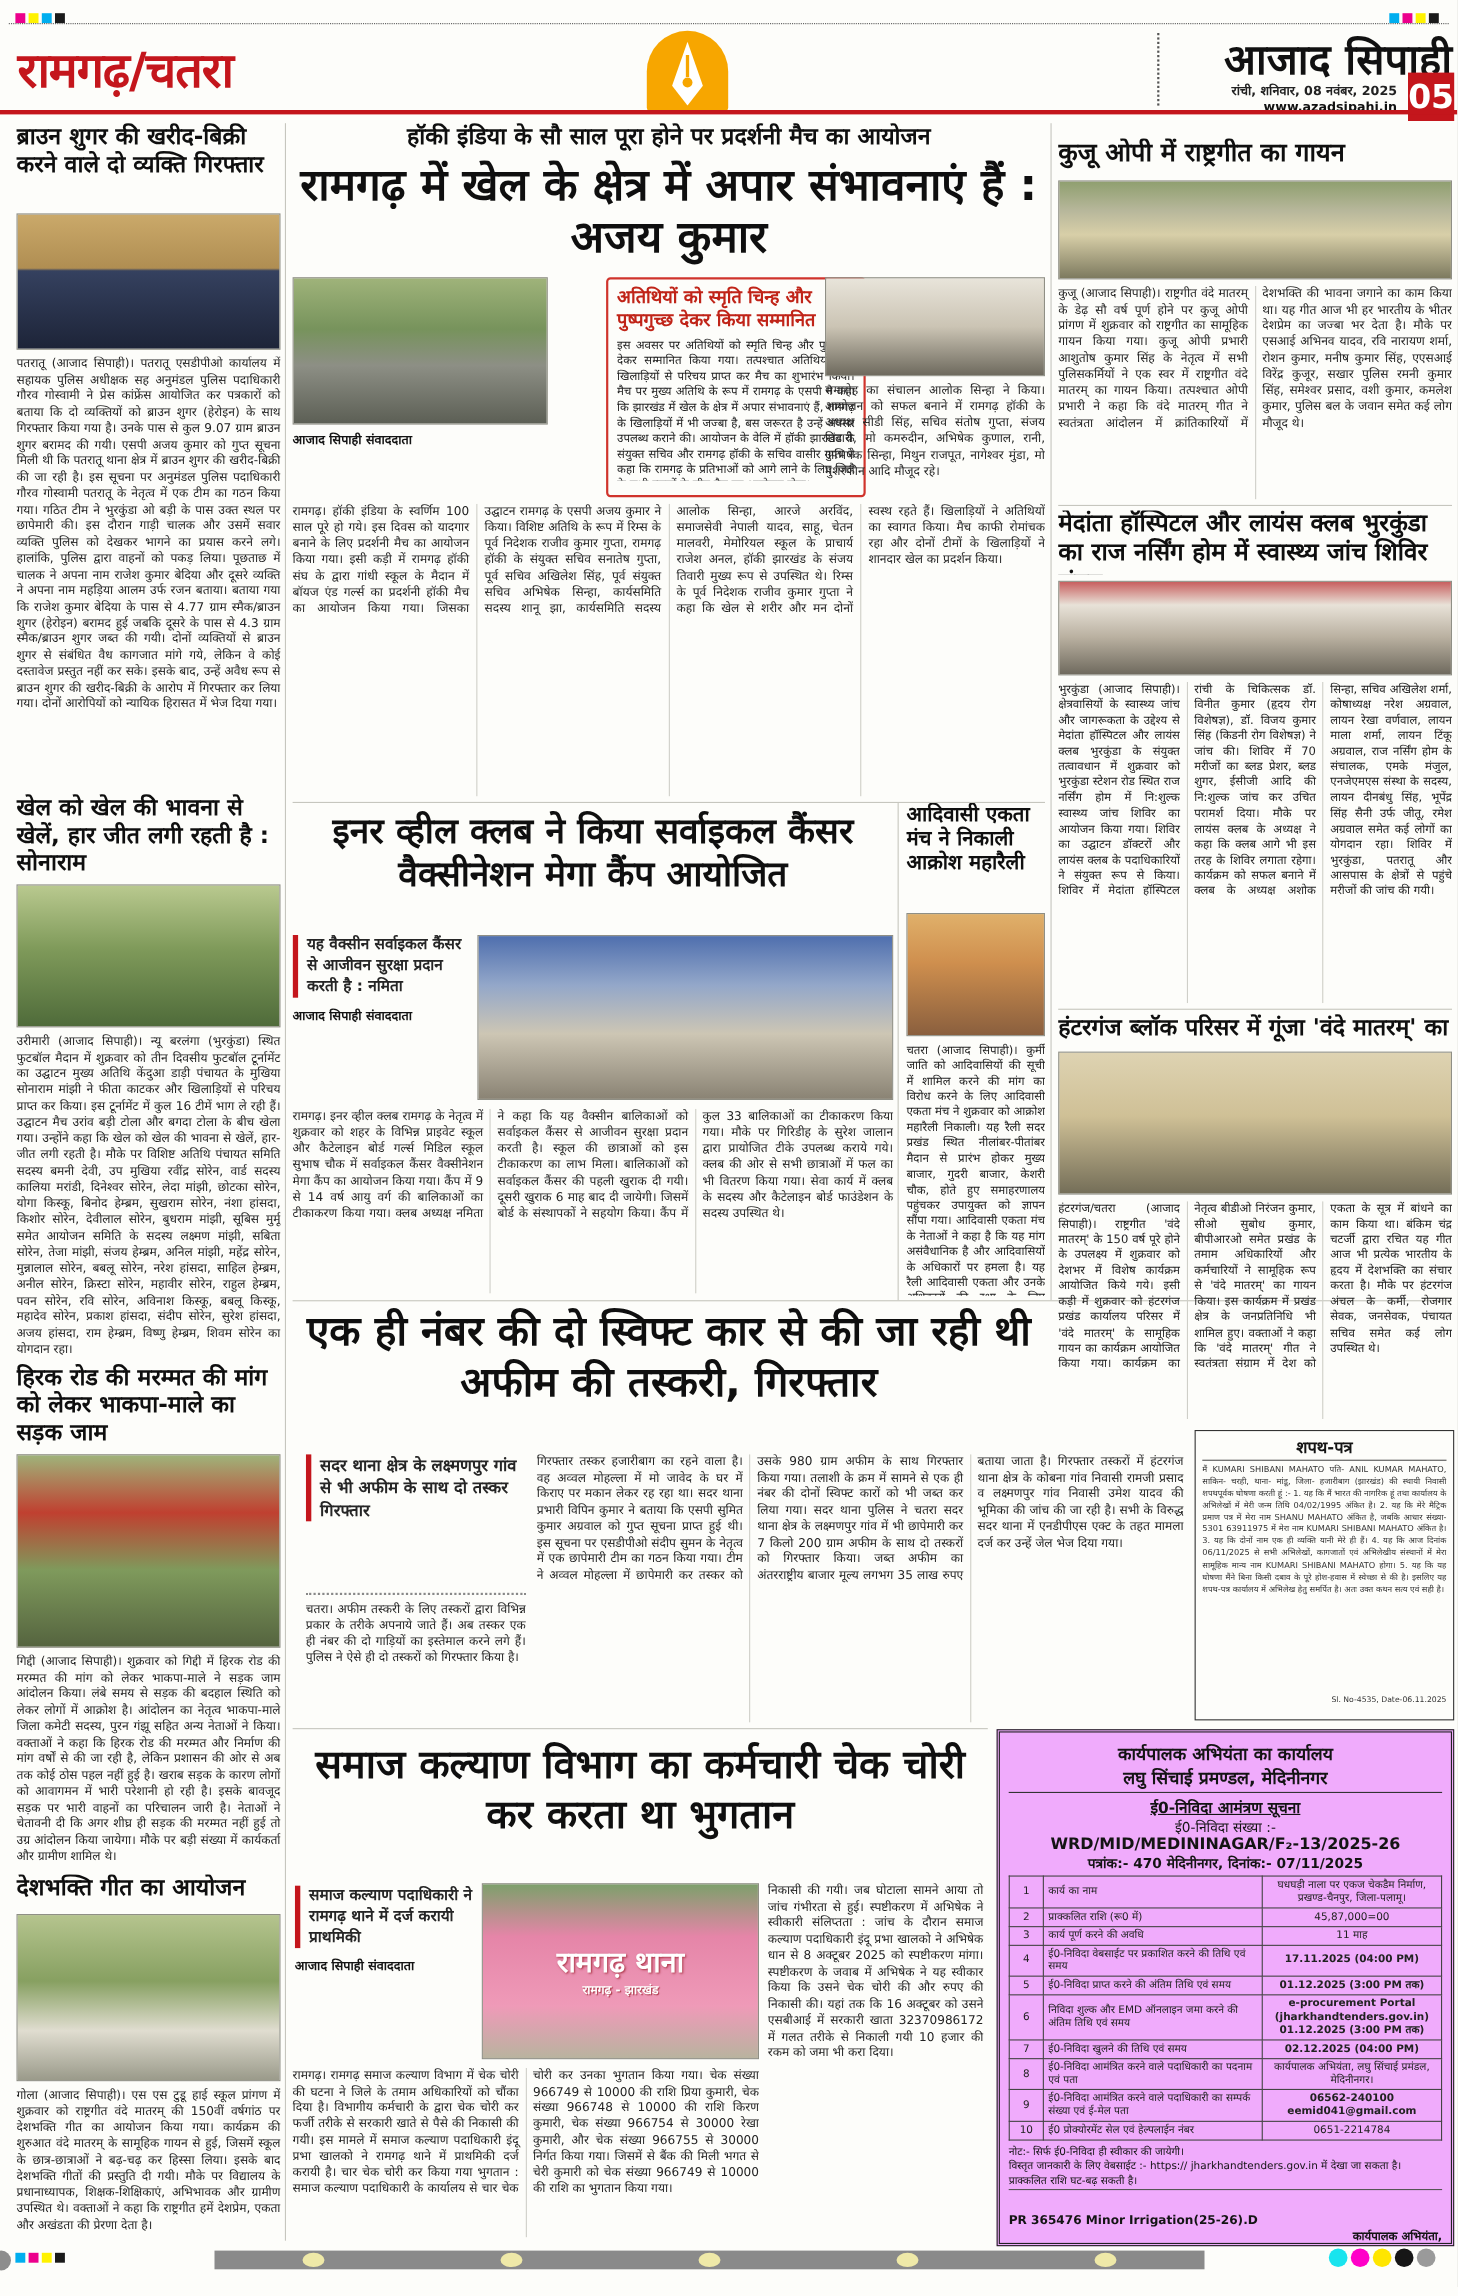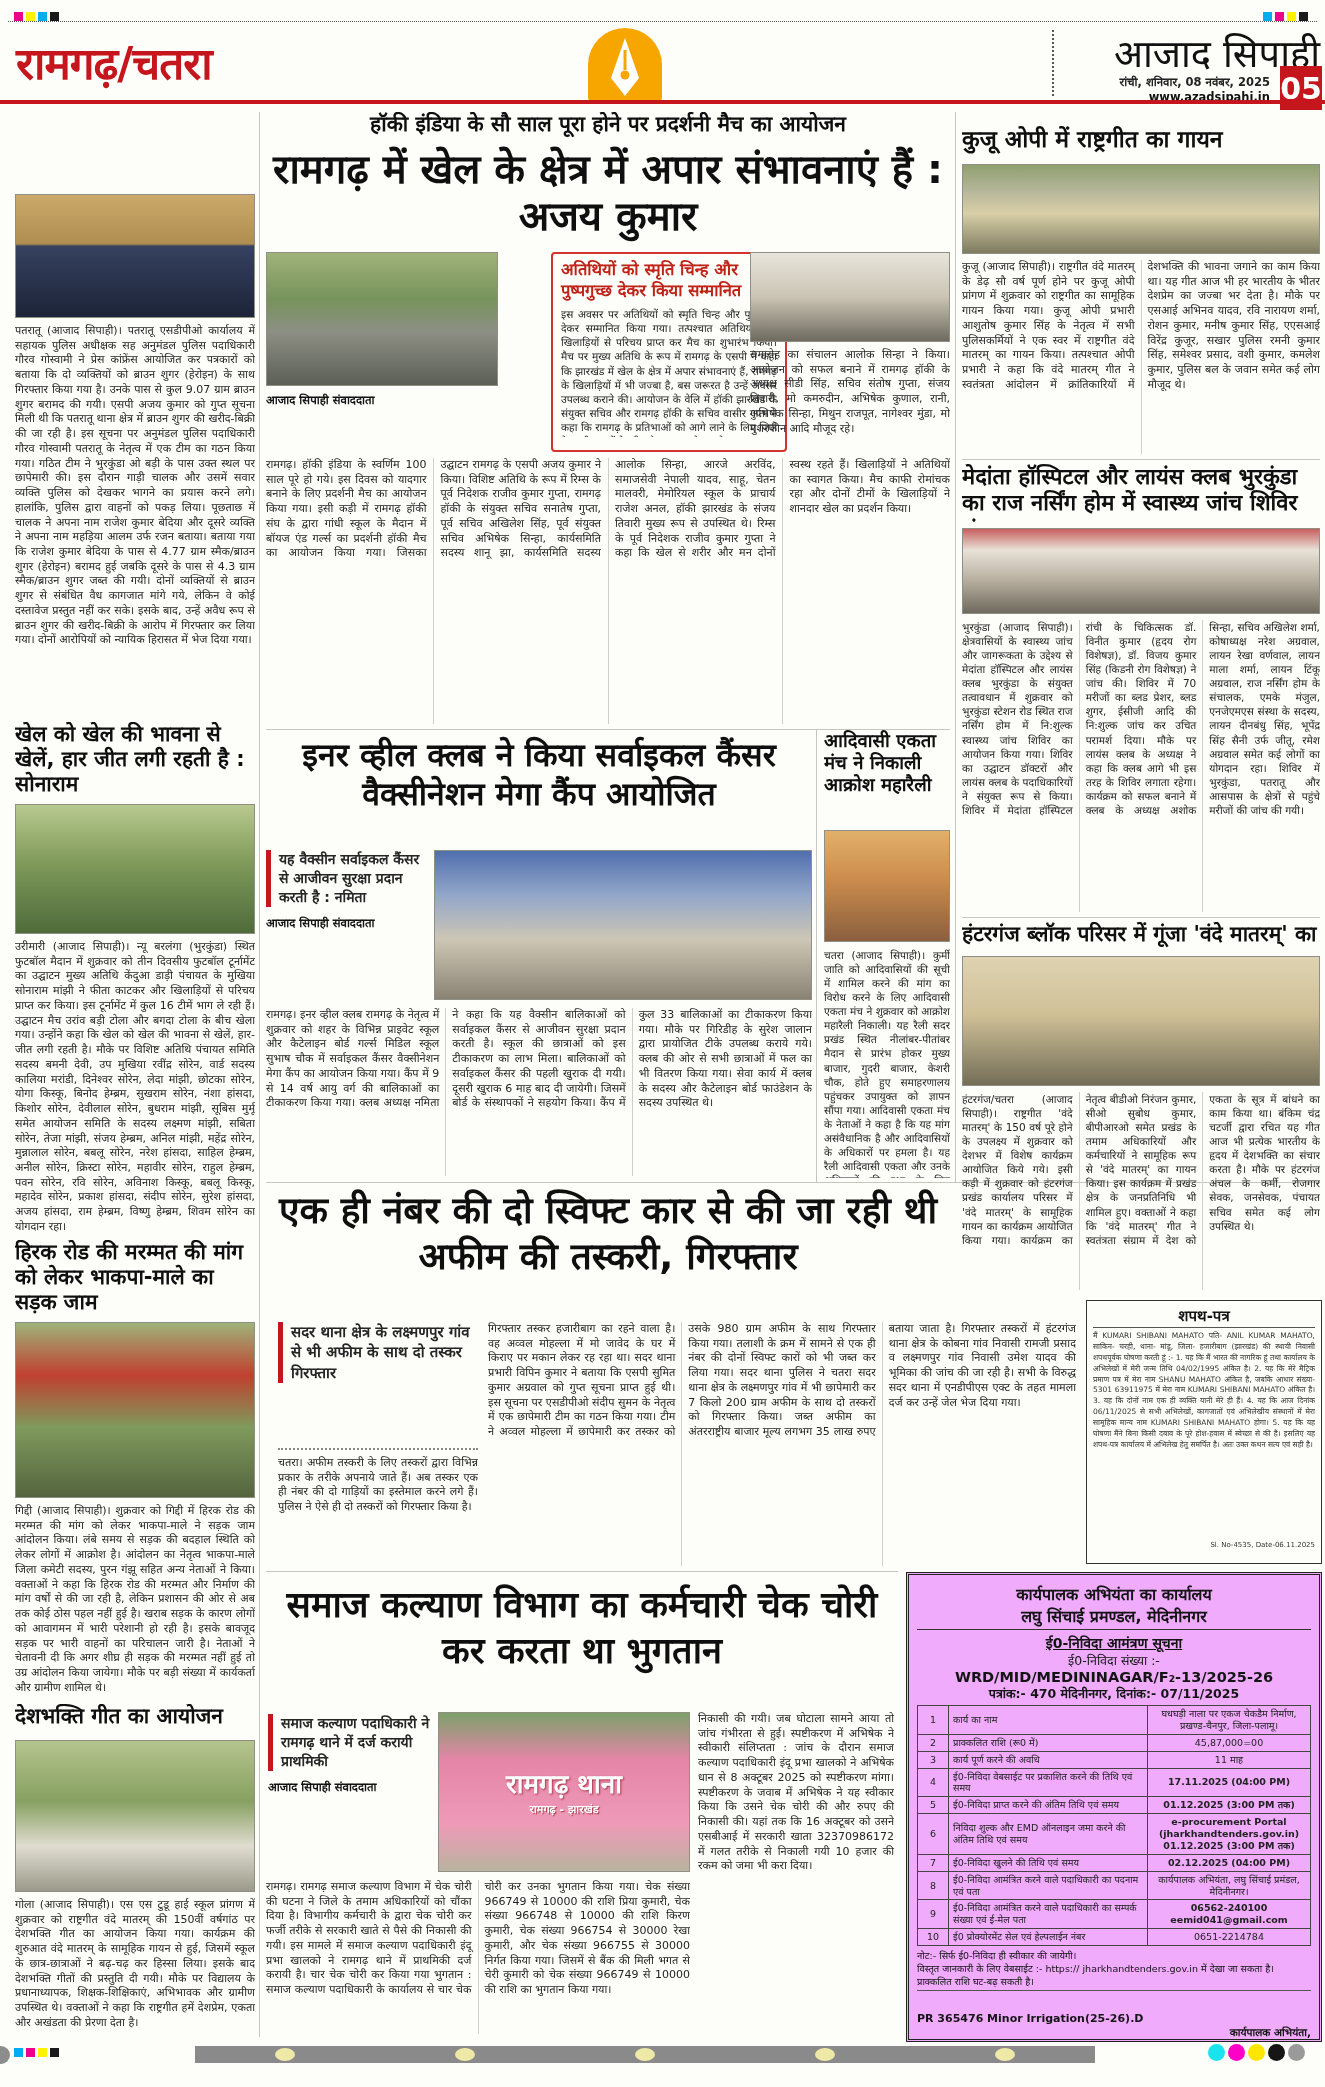--- a/index.html
+++ b/index.html
@@ -45,36 +45,37 @@
 
   <div class="abs" style="left:16px;top:32px;font-size:44px;font-weight:bold;color:#c4161c;letter-spacing:-1px;">रामगढ़/चतरा</div>
   <div class="abs" style="left:588px;top:28px;width:74px;height:74px;background:#f7a600;border-radius:50% 50% 6% 6%;">
     <svg width="74" height="74" viewBox="0 0 74 74" style="display:block">
       <path d="M37 10 L51 50 L37 68 L23 50 Z" fill="#ffffff"></path>
       <line x1="37" y1="22" x2="37" y2="42" stroke="#f7a600" stroke-width="3"></line>
       <circle cx="37" cy="47" r="4.5" fill="#f7a600"></circle>
     </svg>
   </div>
   <div class="abs" style="left:1052px;top:30px;height:66px;border-left:2px dotted #555;"></div>
-  <div class="abs" style="left:1070px;top:26px;width:250px;text-align:right;font-size:38px;font-weight:normal;color:#111;">आजाद सिपाही</div>
+  <div class="abs" style="left:1070px;top:26px;width:250px;text-align:right;font-size:38px;font-weight:bold;color:#111;">आजाद सिपाही</div>
   <div class="abs" style="left:1000px;top:74px;width:270px;text-align:right;font-size:11.5px;font-weight:bold;color:#222;">रांची, शनिवार, 08 नवंबर, 2025</div>
   <div class="abs" style="left:1000px;top:90px;width:270px;text-align:right;font-size:11.5px;font-weight:bold;color:#111;">www.azadsipahi.in</div>
   <div class="abs" style="left:1280px;top:66px;width:42px;height:44px;background:#c4161c;color:#fff;font-size:30px;font-weight:bold;
        display:flex;align-items:center;justify-content:center;">05</div>
   <div class="abs" style="left:0;top:100px;width:1325px;height:4px;background:#c4161c;"></div>
 
   <div class="abs vdiv" style="left:259px;top:112px;height:1925px;"></div>
   <div class="abs vdiv" style="left:955px;top:112px;height:1070px;"></div>
   <div class="abs vdiv" style="left:816px;top:730px;height:452px;"></div>
   <div class="abs hdiv" style="left:266px;top:729px;width:684px;"></div>
   <div class="abs hdiv" style="left:962px;top:459px;width:358px;"></div>
   <div class="abs hdiv" style="left:962px;top:917px;width:358px;"></div>
   <div class="abs hdiv" style="left:266px;top:1182px;width:1054px;"></div>
   <div class="abs hdiv" style="left:266px;top:1571px;width:632px;"></div>
 
+  <div class="abs hl" style="left:15px;top:112px;width:240px;height:76px;font-size:21px;">ब्राउन शुगर की खरीद-बिक्री करने वाले दो व्यक्ति गिरफ्तार</div>
   <div class="abs photo crowd" style="left:15px;top:194px;width:240px;height:124px;background:linear-gradient(180deg,#caa96a,#b08e52 40%,#35415f 42%,#1d2438);"></div>
   <div class="abs bt" style="left:15px;top:324px;width:240px;height:392px;">पतरातू (आजाद सिपाही)। पतरातू एसडीपीओ कार्यालय में सहायक पुलिस अधीक्षक सह अनुमंडल पुलिस पदाधिकारी गौरव गोस्वामी ने प्रेस कांफ्रेंस आयोजित कर पत्रकारों को बताया कि दो व्यक्तियों को ब्राउन शुगर (हेरोइन) के साथ गिरफ्तार किया गया है। उनके पास से कुल 9.07 ग्राम ब्राउन शुगर बरामद की गयी। एसपी अजय कुमार को गुप्त सूचना मिली थी कि पतरातू थाना क्षेत्र में ब्राउन शुगर की खरीद-बिक्री की जा रही है। इस सूचना पर अनुमंडल पुलिस पदाधिकारी गौरव गोस्वामी पतरातू के नेतृत्व में एक टीम का गठन किया गया। गठित टीम ने भुरकुंडा ओ बड़ी के पास उक्त स्थल पर छापेमारी की। इस दौरान गाड़ी चालक और उसमें सवार व्यक्ति पुलिस को देखकर भागने का प्रयास करने लगे। हालांकि, पुलिस द्वारा वाहनों को पकड़ लिया। पूछताछ में चालक ने अपना नाम राजेश कुमार बेदिया और दूसरे व्यक्ति ने अपना नाम महड़िया आलम उर्फ रजन बताया। बताया गया कि राजेश कुमार बेदिया के पास से 4.77 ग्राम स्मैक/ब्राउन शुगर (हेरोइन) बरामद हुई जबकि दूसरे के पास से 4.3 ग्राम स्मैक/ब्राउन शुगर जब्त की गयी। दोनों व्यक्तियों से ब्राउन शुगर से संबंधित वैध कागजात मांगे गये, लेकिन वे कोई दस्तावेज प्रस्तुत नहीं कर सके। इसके बाद, उन्हें अवैध रूप से ब्राउन शुगर की खरीद-बिक्री के आरोप में गिरफ्तार कर लिया गया। दोनों आरोपियों को न्यायिक हिरासत में भेज दिया गया।</div>
 
   <div class="abs hl" style="left:15px;top:722px;width:240px;height:78px;font-size:21px;">खेल को खेल की भावना से खेलें, हार जीत लगी रहती है : सोनाराम</div>
   <div class="abs photo crowd" style="left:15px;top:804px;width:240px;height:130px;background:linear-gradient(180deg,#b9c98f,#7f9a5a 45%,#4f6b3a);"></div>
   <div class="abs bt" style="left:15px;top:940px;width:240px;height:296px;">उरीमारी (आजाद सिपाही)। न्यू बरलंगा (भुरकुंडा) स्थित फुटबॉल मैदान में शुक्रवार को तीन दिवसीय फुटबॉल टूर्नामेंट का उद्घाटन मुख्य अतिथि केंदुआ डाड़ी पंचायत के मुखिया सोनाराम मांझी ने फीता काटकर और खिलाड़ियों से परिचय प्राप्त कर किया। इस टूर्नामेंट में कुल 16 टीमें भाग ले रही हैं। उद्घाटन मैच उरांव बड़ी टोला और बगदा टोला के बीच खेला गया। उन्होंने कहा कि खेल को खेल की भावना से खेलें, हार-जीत लगी रहती है। मौके पर विशिष्ट अतिथि पंचायत समिति सदस्य बमनी देवी, उप मुखिया रवींद्र सोरेन, वार्ड सदस्य कालिया मरांडी, दिनेश्वर सोरेन, लेदा मांझी, छोटका सोरेन, योगा किस्कू, बिनोद हेम्ब्रम, सुखराम सोरेन, नंशा हांसदा, किशोर सोरेन, देवीलाल सोरेन, बुधराम मांझी, सूबिस मुर्मू समेत आयोजन समिति के सदस्य लक्ष्मण मांझी, सबिता सोरेन, तेजा मांझी, संजय हेम्ब्रम, अनिल मांझी, महेंद्र सोरेन, मुन्नालाल सोरेन, बबलू सोरेन, नरेश हांसदा, साहिल हेम्ब्रम, अनील सोरेन, क्रिस्टा सोरेन, महावीर सोरेन, राहुल हेम्ब्रम, पवन सोरेन, रवि सोरेन, अविनाश किस्कू, बबलू किस्कू, महादेव सोरेन, प्रकाश हांसदा, संदीप सोरेन, सुरेश हांसदा, अजय हांसदा, राम हेम्ब्रम, विष्णु हेम्ब्रम, शिवम सोरेन का योगदान रहा।</div>
 
   <div class="abs hl" style="left:15px;top:1240px;width:240px;height:78px;font-size:21px;">हिरक रोड की मरम्मत की मांग को लेकर भाकपा-माले का सड़क जाम</div>
   <div class="abs photo crowd" style="left:15px;top:1322px;width:240px;height:176px;background:linear-gradient(180deg,#9fb37a 0%,#c04030 30%,#7f9a5c 60%,#55643f);"></div>
   <div class="abs bt" style="left:15px;top:1504px;width:240px;height:196px;">गिद्दी (आजाद सिपाही)। शुक्रवार को गिद्दी में हिरक रोड की मरम्मत की मांग को लेकर भाकपा-माले ने सड़क जाम आंदोलन किया। लंबे समय से सड़क की बदहाल स्थिति को लेकर लोगों में आक्रोश है। आंदोलन का नेतृत्व भाकपा-माले जिला कमेटी सदस्य, पुरन गंझू सहित अन्य नेताओं ने किया। वक्ताओं ने कहा कि हिरक रोड की मरम्मत और निर्माण की मांग वर्षों से की जा रही है, लेकिन प्रशासन की ओर से अब तक कोई ठोस पहल नहीं हुई है। खराब सड़क के कारण लोगों को आवागमन में भारी परेशानी हो रही है। इसके बावजूद सड़क पर भारी वाहनों का परिचालन जारी है। नेताओं ने चेतावनी दी कि अगर शीघ्र ही सड़क की मरम्मत नहीं हुई तो उग्र आंदोलन किया जायेगा। मौके पर बड़ी संख्या में कार्यकर्ता और ग्रामीण शामिल थे।</div>

